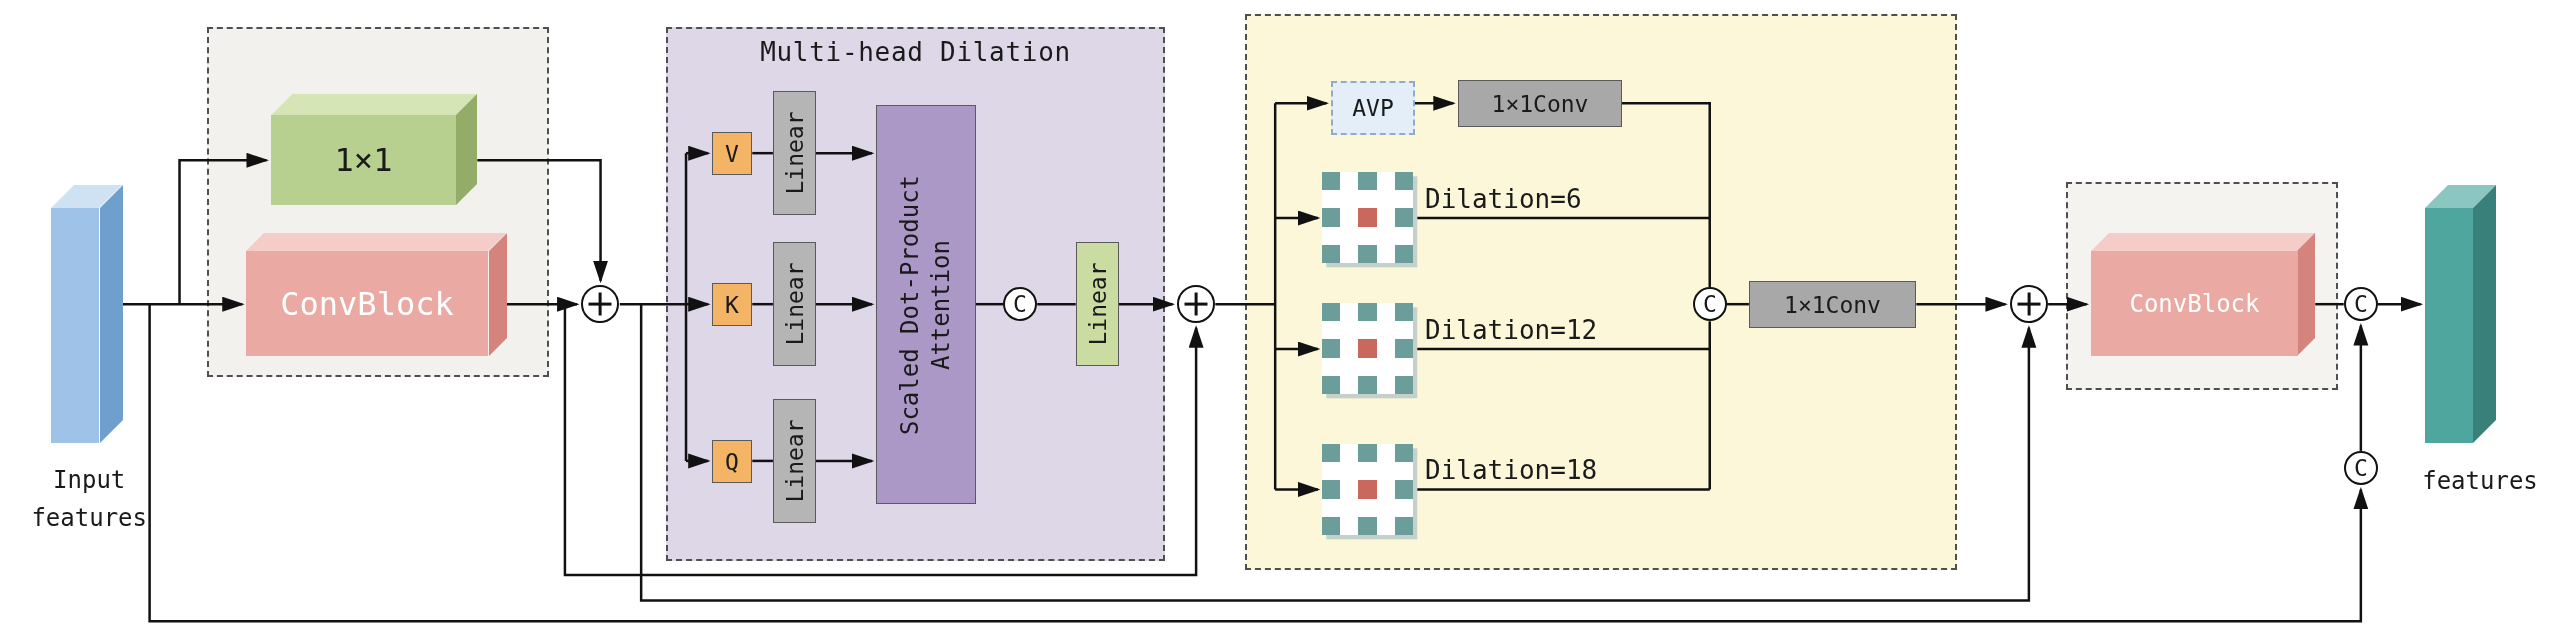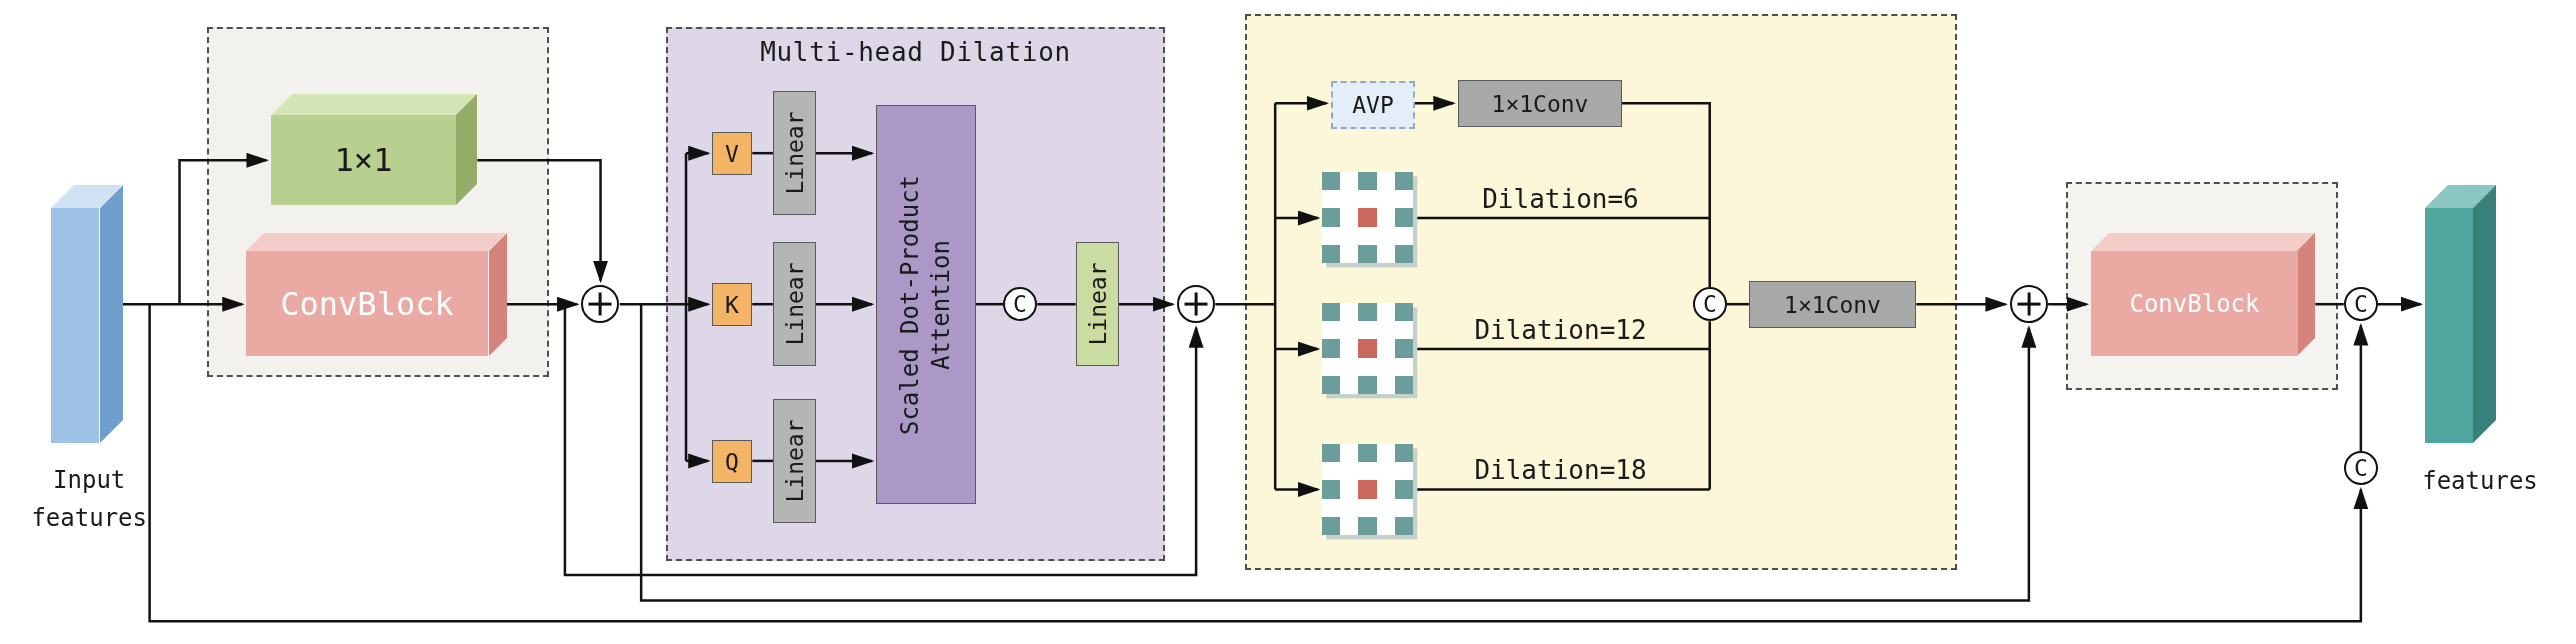--- a/index.html
+++ b/index.html
@@ -25,21 +25,21 @@
     white-space:nowrap;font-size:23px;}
   .sdpa-text{position:absolute;left:50%;top:50%;width:370px;
     transform:translate(-50%,-50%) rotate(-90deg);white-space:normal;text-align:center;
     font-size:24px;line-height:1.3;}
   .grid5{position:absolute;width:91px;height:91px;z-index:3;background-color:#6b9e9a;
     box-shadow:4.3px 4.3px 0 #c5d0cd;
     background-image:
       linear-gradient(90deg, rgba(0,0,0,0) 0 20%, #ffffff 20% 40%, rgba(0,0,0,0) 40% 60%, #ffffff 60% 80%, rgba(0,0,0,0) 80% 100%),
       linear-gradient(0deg,  rgba(0,0,0,0) 0 20%, #ffffff 20% 40%, rgba(0,0,0,0) 40% 60%, #ffffff 60% 80%, rgba(0,0,0,0) 80% 100%);}
   .gcenter{position:absolute;left:40%;top:40%;width:20%;height:20%;background:#c9695d;}
-  .dlabel{position:absolute;width:271px;text-align:center;font-size:26px;z-index:3;}
+  .dlabel{position:absolute;width:271px;text-align:left;font-size:26px;z-index:3;}
   .feat-label{position:absolute;text-align:center;font-size:24px;line-height:38px;z-index:3;}
 </style>
 </head>
 <body>
 
 <div id="canvas">
 
   <div class="panel" style="left:207px;top:27px;width:342px;height:350px;background:#f2f1ee;"></div>
   <div class="panel" style="left:666px;top:27px;width:499px;height:534px;background:#ddd7e8;"></div>
   <div class="panel" style="left:1245px;top:14.2px;width:712px;height:556px;background:#fbf7d8;"></div>
@@ -161,21 +161,21 @@
   </div>
   <div class="circle" style="left:1003px;top:287px;width:34px;height:34px;">
     <span>C</span>
   </div>
   <div class="smallbox" style="left:1076px;top:242px;width:43px;height:124px;background:#cbdca2;">
     <span class="vtext">Linear</span>
   </div>
 
   <div class="circle plus" style="left:1177px;top:285px;width:38px;height:38px;"></div>
 
-  <div class="smallbox" style="left:1331px;top:81px;width:84px;height:48px;background:#e4eef8;border:2.1px dashed #93aac6;">
+  <div class="smallbox" style="left:1331px;top:81px;width:84px;height:54px;background:#e4eef8;border:2.1px dashed #93aac6;">
     <span>AVP</span>
   </div>
   <div class="smallbox" style="left:1458px;top:80px;width:164px;height:47px;background:#a8a8a8;">
     <span>1×1Conv</span>
   </div>
 
   <div class="grid5" style="left:1322px;top:172px;">
     <div class="gcenter"></div>
   </div>
   <div class="dlabel" style="left:1425px;top:184px;">Dilation=6</div>

